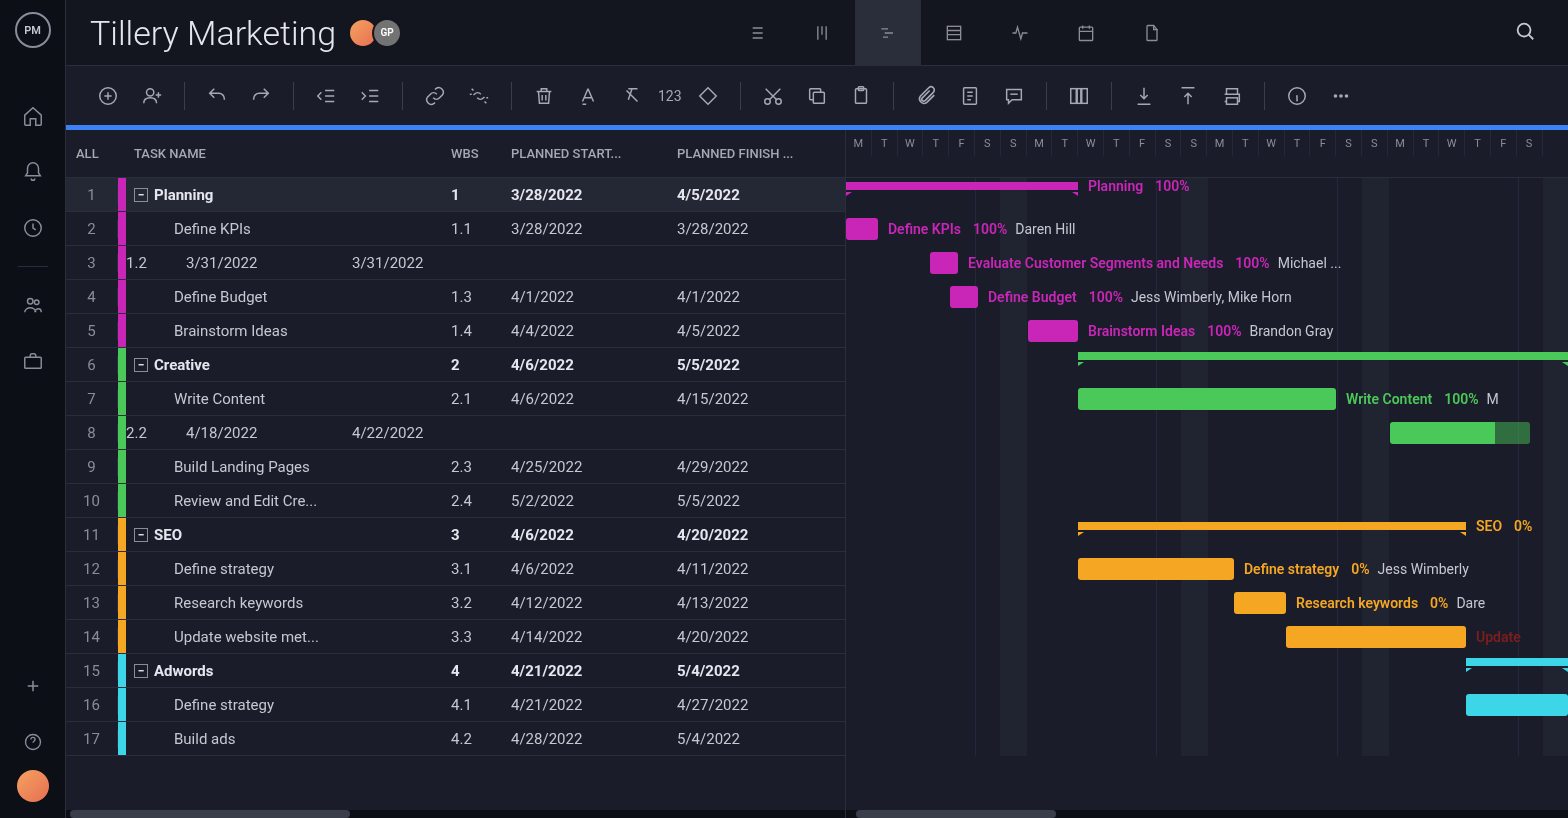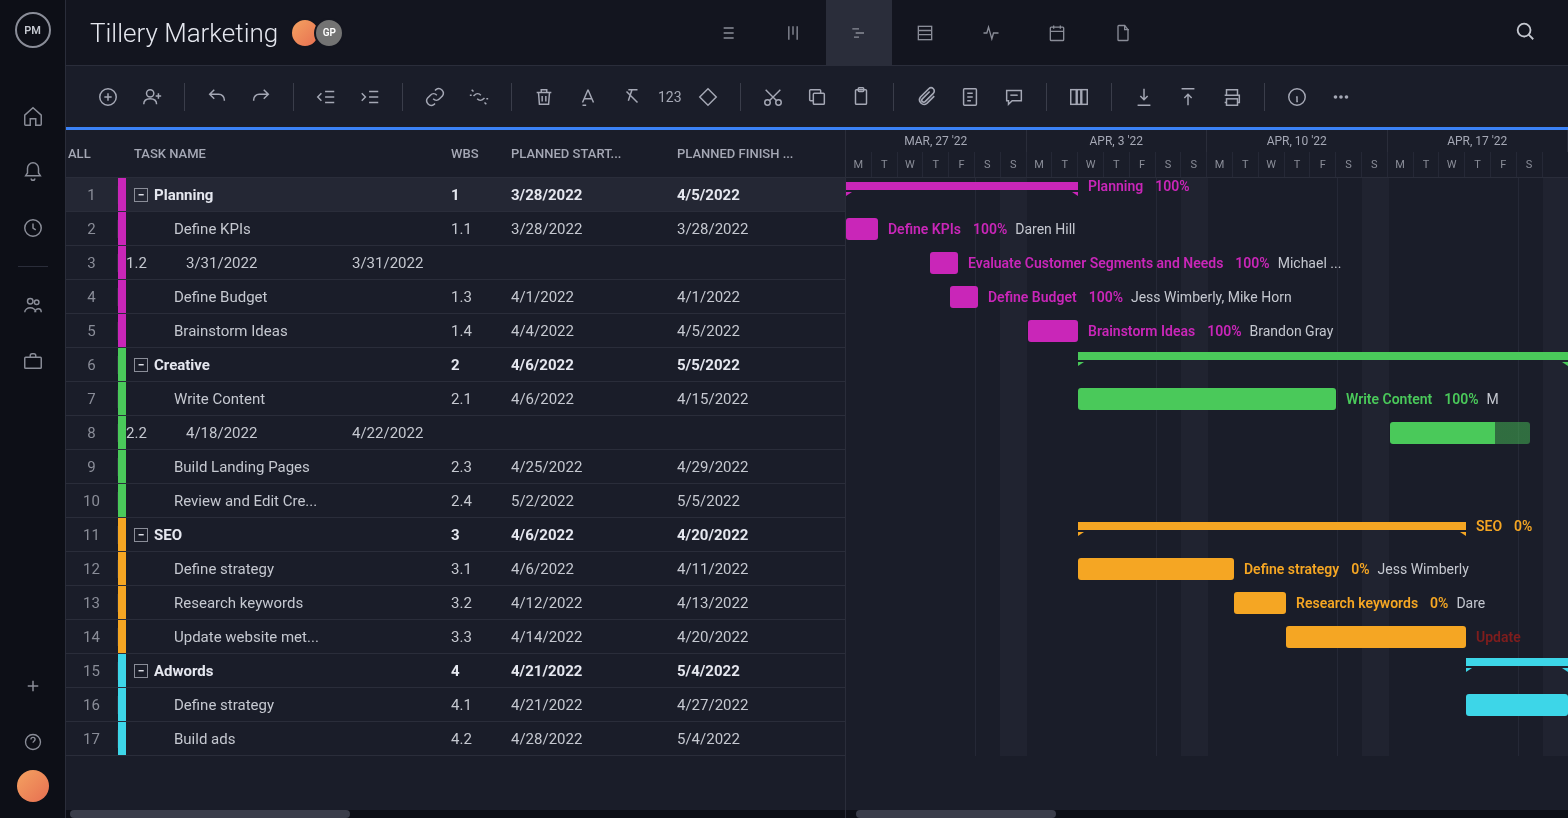--- a/index.html
+++ b/index.html
@@ -43,40 +43,40 @@
   margin-bottom: 16px;
 }
 .main { flex: 1; display: flex; flex-direction: column; }
 .header {
   height: 66px;
   background: #13151f;
   border-bottom: 1px solid #2a2d3a;
   display: flex; align-items: center;
   padding: 0 24px;
 }
-.header .title { font-size: 26px; font-weight: 300; color: #e5e7ef; }
+.header .title { font-size: 34px; font-weight: 300; color: #e5e7ef; }
 .header .avatars { display: flex; margin-left: 18px; }
 .header .avatars .av {
   width: 30px; height: 30px; border-radius: 50%;
   margin-left: -6px; border: 2px solid #13151f;
   display: flex; align-items: center; justify-content: center;
   font-size: 10px; font-weight: 600; color: #fff;
 }
 .header .view-tabs { display: flex; margin-left: auto; gap: 0; }
 .header .view-tab {
   width: 66px; height: 66px;
   display: flex; align-items: center; justify-content: center;
   color: #8a8d98; cursor: pointer;
 }
 .header .view-tab.active { background: #2a2d3a; }
 .header .search-icon { margin-left: auto; color: #c5c8d0; padding: 8px; }
 .toolbar {
   height: 64px;
   background: #1a1d29;
-  border-bottom: 3px solid #3b82f6;
+  border-bottom: 5px solid #3b82f6;
   display: flex; align-items: center;
   padding: 0 24px;
   gap: 8px;
 }
 .toolbar .tool {
   width: 36px; height: 36px;
   display: flex; align-items: center; justify-content: center;
   color: #a5a8b5; cursor: pointer; border-radius: 4px;
 }
 .toolbar .sep { width: 1px; height: 28px; background: #3a3d4a; margin: 0 6px; }
@@ -90,21 +90,21 @@
   display: flex; flex-direction: column;
 }
 .grid-header {
   display: flex;
   height: 48px;
   background: #1a1d29;
   border-bottom: 1px solid #2a2d3a;
   align-items: center;
   font-size: 13px; font-weight: 500; color: #a5a8b5;
 }
-.col-all { width: 52px; padding-left: 2px; }
+.col-all { width: 52px; padding-left: 10px; }
 .col-color { width: 8px; }
 .col-name { flex: 1; padding-left: 8px; }
 .col-wbs { width: 60px; }
 .col-start { width: 166px; }
 .col-finish { width: 168px; }
 .grid-body { flex: 1; overflow-y: auto; }
 .row {
   display: flex; height: 34px; align-items: center;
   border-bottom: 1px solid #2a2d3a;
   font-size: 15px;
@@ -598,26 +598,20 @@
               <div class="finish-cell">5/4/2022</div>
             </div>
           </div>
         <div class="scroll-area">
             <div class="scroll-thumb" style="width:280px;margin-left:4px"></div>
           </div>
       </div>
 
       <div class="gantt-panel">
         <div class="gantt-timeline-header">
-          <div class="gantt-weeks" id="gantt-weeks">
-              <div class="gantt-week">MAR, 27 '22</div>
-              <div class="gantt-week">APR, 3 '22</div>
-              <div class="gantt-week">APR, 10 '22</div>
-              <div class="gantt-week">APR, 17 '22</div>
-            </div>
           <div class="gantt-days" id="gantt-days">
               <div class="gantt-day">M</div>
               <div class="gantt-day">T</div>
               <div class="gantt-day">W</div>
               <div class="gantt-day">T</div>
               <div class="gantt-day">F</div>
               <div class="gantt-day">S</div>
               <div class="gantt-day">S</div>
               <div class="gantt-day">M</div>
               <div class="gantt-day">T</div>

